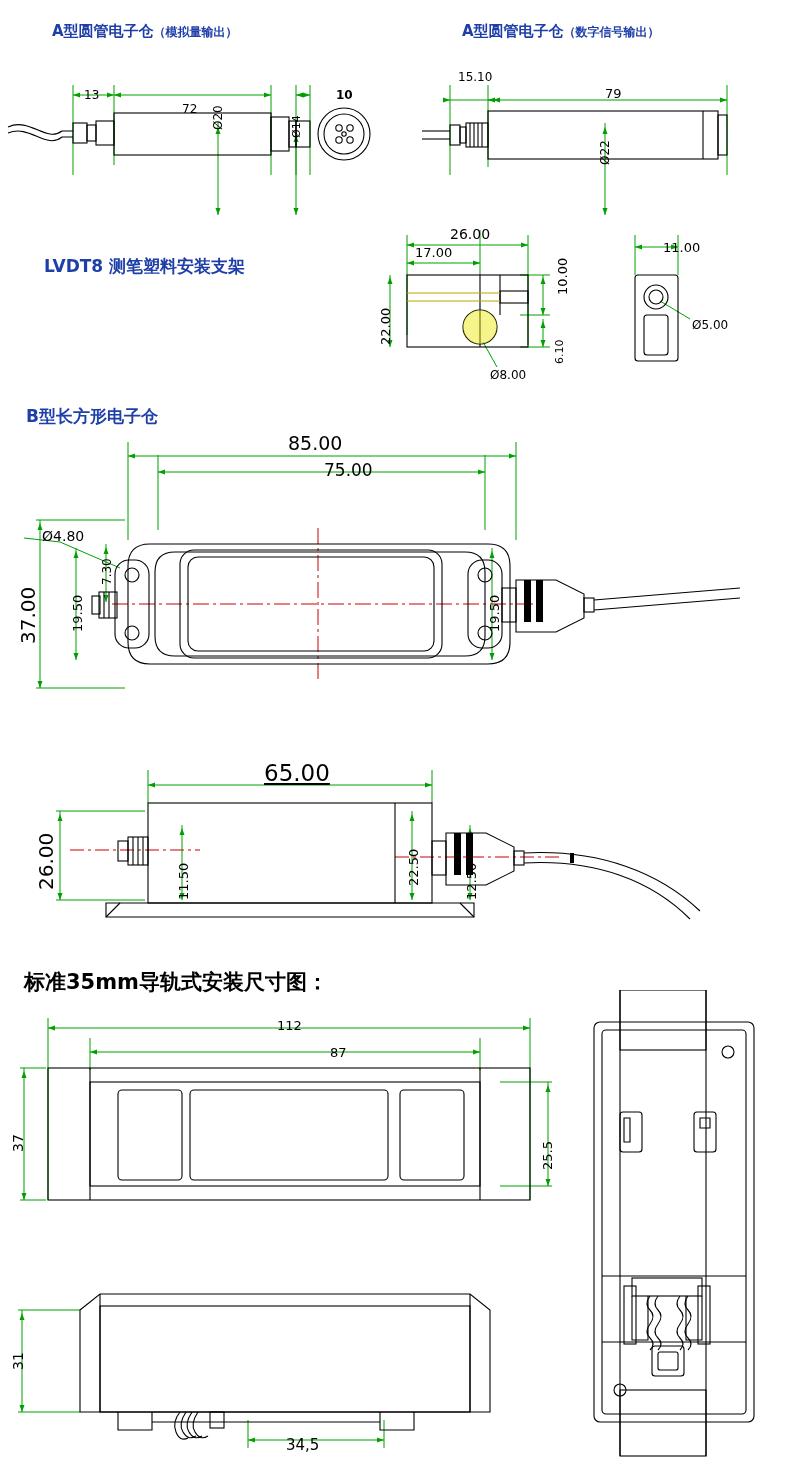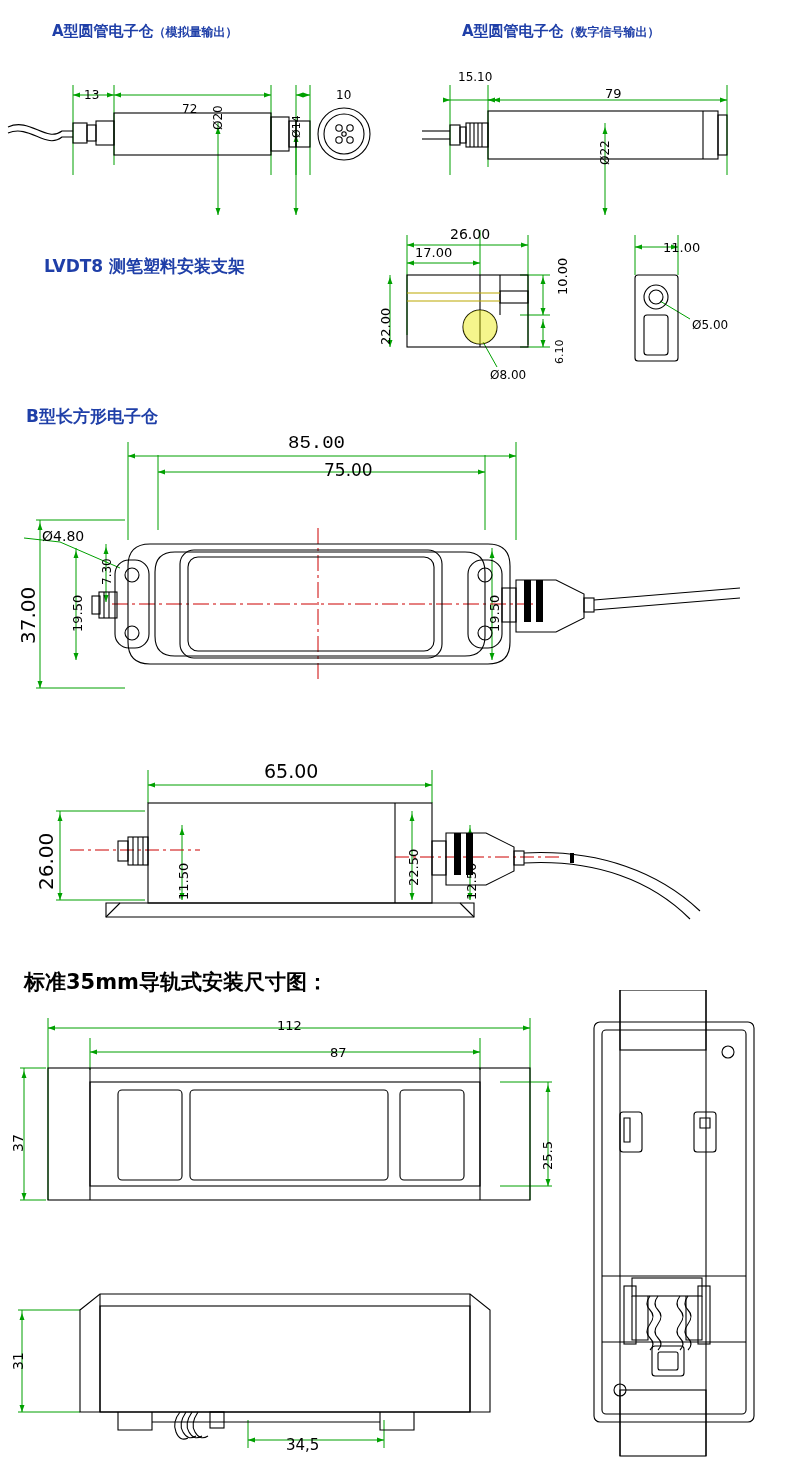--- a/index.html
+++ b/index.html
@@ -80,21 +80,21 @@
       <circle cx="344" cy="79" r="20"></circle>
       <circle cx="339" cy="73" r="3.2"></circle>
       <circle cx="350" cy="73" r="3.2"></circle>
       <circle cx="339" cy="85" r="3.2"></circle>
       <circle cx="350" cy="85" r="3.2"></circle>
       <circle cx="344" cy="79" r="2.2"></circle>
     </g>
   </svg>
   <div class="abs dim" style="left:84px;top:88px;font-size:12px;">13</div>
   <div class="abs dim" style="left:182px;top:88px;font-size:12px;margin-top:14px;">72</div>
-  <div class="abs dim" style="left:336px;top:88px;font-size:12px;">10</div>
+  <div class="abs dim" style="left:336px;top:88px;font-size:12px;font-weight:bold;">10</div>
   <div class="abs dim" style="left:211px;top:130px;font-size:12px;transform:rotate(-90deg);transform-origin:left top;">Ø20</div>
   <div class="abs dim" style="left:290px;top:138px;font-size:11px;transform:rotate(-90deg);transform-origin:left top;">Ø14</div>
 
   <svg class="abs" style="left:420px;top:55px;" width="370" height="170">
     <g stroke="#00a000" fill="none" stroke-width="1">
       <line x1="30" y1="30" x2="30" y2="120"></line>
       <line x1="68" y1="30" x2="68" y2="112"></line>
       <line x1="307" y1="30" x2="307" y2="120"></line>
       <line x1="24" y1="45" x2="74" y2="45"></line>
       <line x1="68" y1="45" x2="307" y2="45"></line>
@@ -252,21 +252,21 @@
       <path d="M516,160 l40,0 l28,14 l0,24 l-28,14 l-40,0 z"></path>
       <rect x="584" y="178" width="10" height="14"></rect>
       <path d="M594,180 L740,168"></path>
       <path d="M594,190 L740,178"></path>
     </g>
     <g stroke="#000" fill="#000" stroke-width="0">
       <rect x="524" y="160" width="7" height="42"></rect>
       <rect x="536" y="160" width="7" height="42"></rect>
     </g>
   </svg>
-  <div class="abs dim" style="left:288px;top:432px;font-size:19px;font-family:Liberation Mono, monospace;">85.00</div>
+  <div class="abs dim" style="left:288px;top:432px;font-size:19px;">85.00</div>
   <div class="abs dim" style="left:290px;top:460px;font-size:17px;margin-left:34px;">75.00</div>
   <div class="abs dim" style="left:26px;top:528px;font-size:14px;margin-left:16px;">Ø4.80</div>
   <div class="abs dim" style="left:100px;top:585px;font-size:12px;transform:rotate(-90deg);transform-origin:left top;">7.30</div>
   <div class="abs dim" style="left:70px;top:632px;font-size:13px;transform:rotate(-90deg);transform-origin:left top;">19.50</div>
   <div class="abs dim" style="left:16px;top:644px;font-size:20px;transform:rotate(-90deg);transform-origin:left top;">37.00</div>
   <div class="abs dim" style="left:487px;top:632px;font-size:13px;transform:rotate(-90deg);transform-origin:left top;">19.50</div>
 
   <svg class="abs" style="left:0px;top:745px;" width="790" height="210">
     <g stroke="#00a000" fill="none" stroke-width="1">
       <line x1="148" y1="25" x2="148" y2="58"></line>
@@ -317,21 +317,21 @@
       <rect x="514" y="106" width="10" height="14"></rect>
       <path d="M524,108 C600,104 660,128 700,166"></path>
       <path d="M524,118 C596,114 652,136 690,174"></path>
     </g>
     <g fill="#000">
       <rect x="454" y="88" width="7" height="42"></rect>
       <rect x="466" y="88" width="7" height="42"></rect>
       <rect x="570" y="108" width="4" height="10"></rect>
     </g>
   </svg>
-  <div class="abs dim" style="left:264px;top:760px;font-size:19px;">65.00</div>
+  <div class="abs dim" style="left:264px;top:760px;font-size:23px;text-decoration:underline;">65.00</div>
   <div class="abs dim" style="left:34px;top:890px;font-size:20px;transform:rotate(-90deg);transform-origin:left top;">26.00</div>
   <div class="abs dim" style="left:176px;top:900px;font-size:13px;transform:rotate(-90deg);transform-origin:left top;">11.50</div>
   <div class="abs dim" style="left:406px;top:886px;font-size:13px;transform:rotate(-90deg);transform-origin:left top;">22.50</div>
   <div class="abs dim" style="left:464px;top:900px;font-size:13px;transform:rotate(-90deg);transform-origin:left top;">12.50</div>
 
   <svg class="abs" style="left:0px;top:1000px;" width="580" height="240">
     <g stroke="#00a000" fill="none" stroke-width="1">
       <line x1="48" y1="18" x2="48" y2="200"></line>
       <line x1="530" y1="18" x2="530" y2="200"></line>
       <line x1="90" y1="38" x2="90" y2="70"></line>

